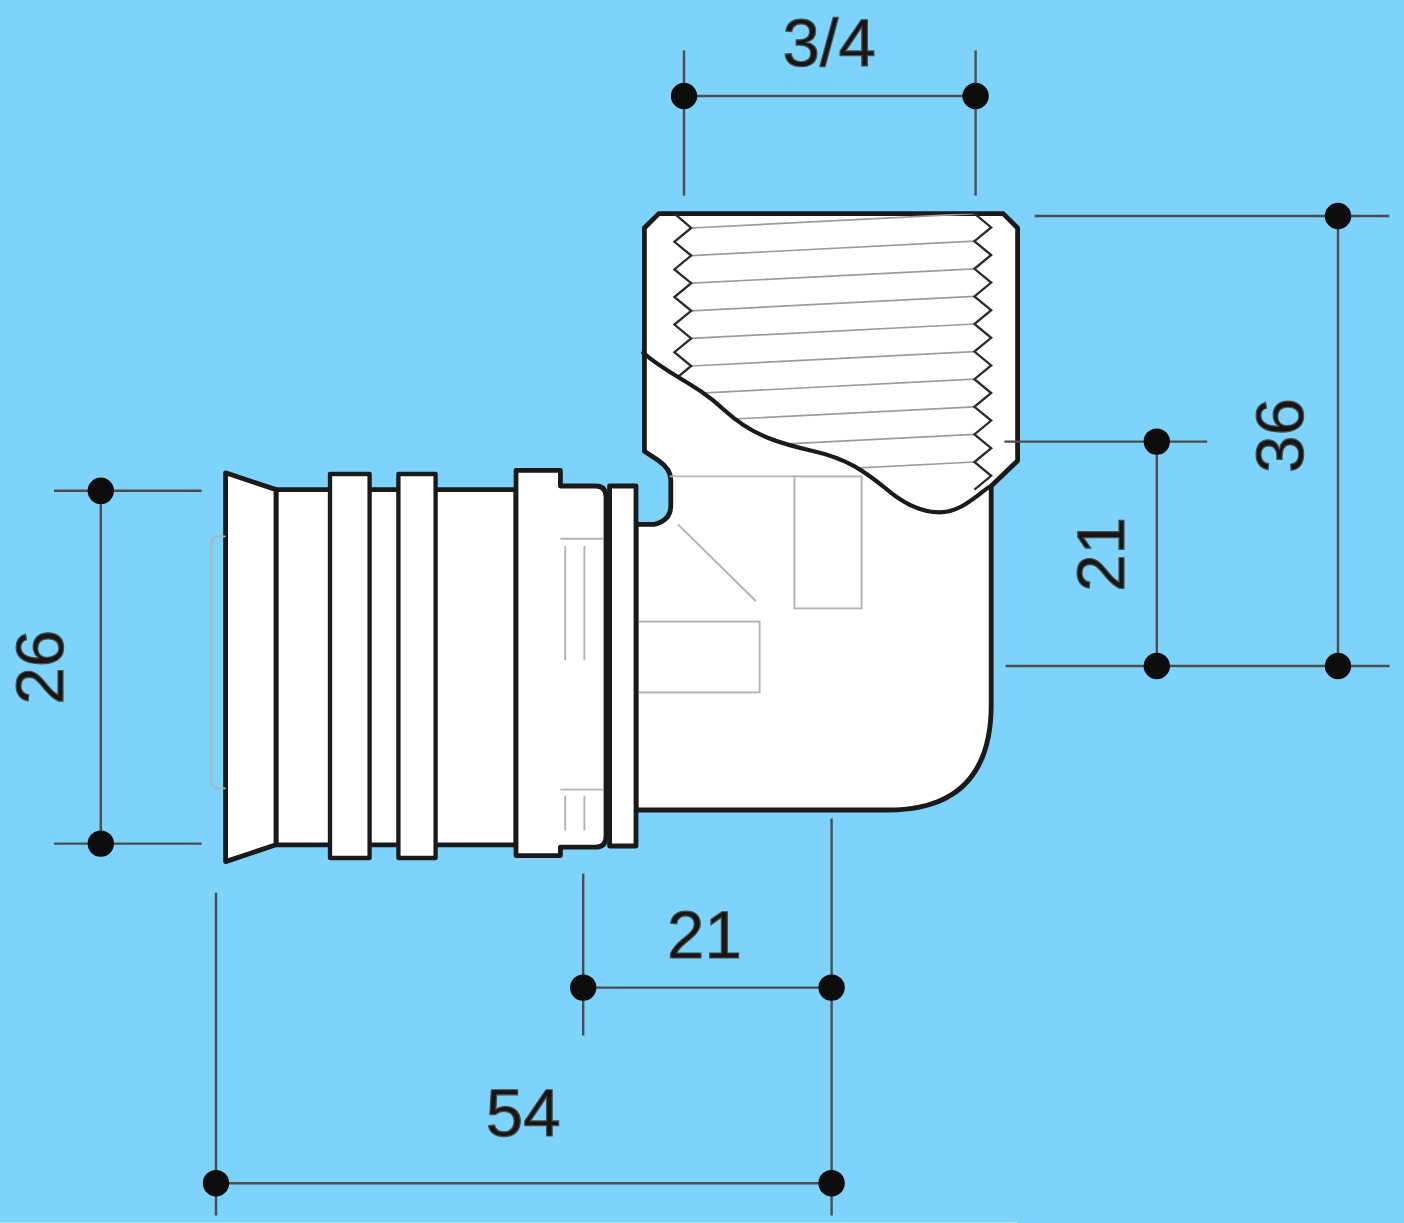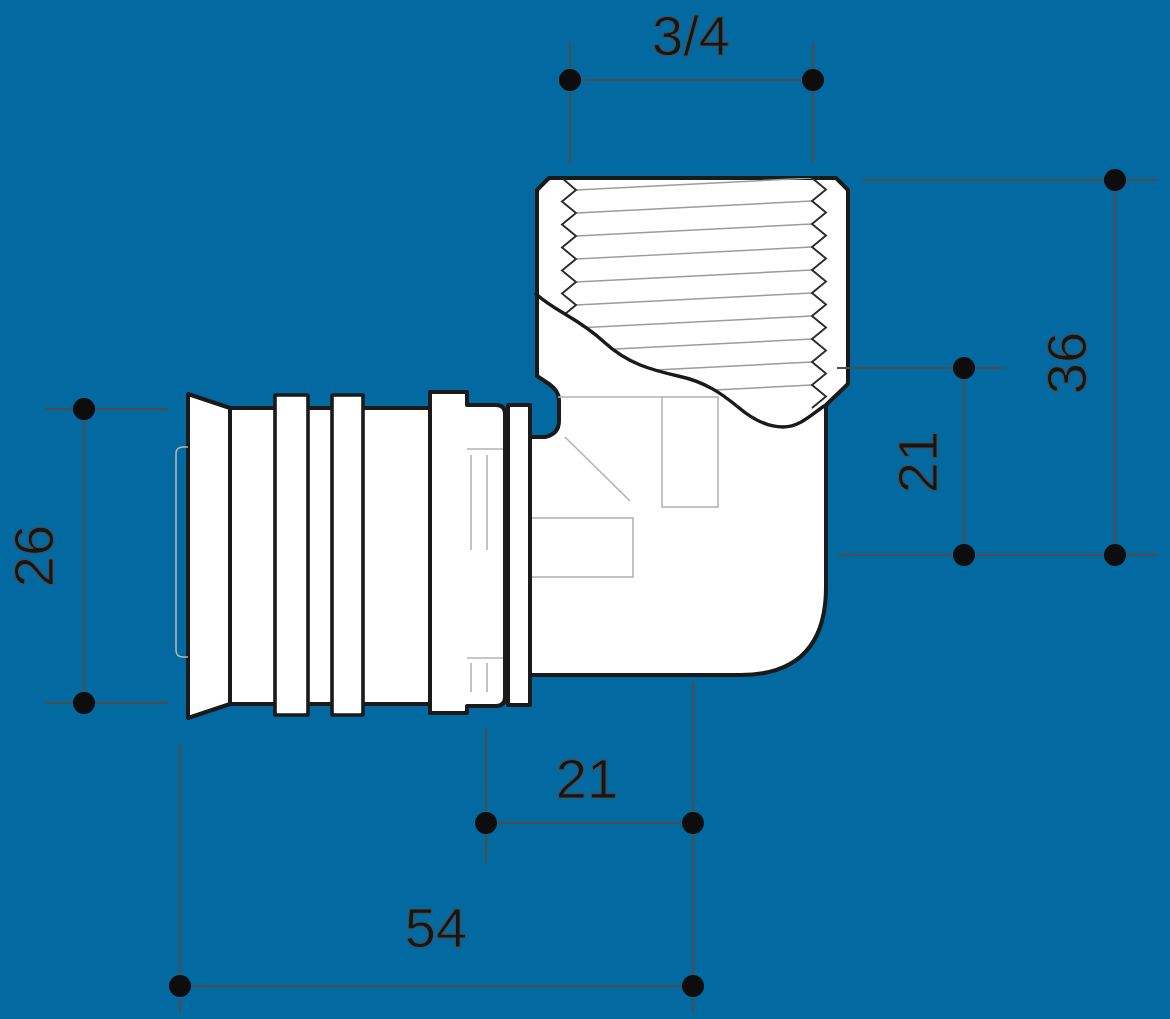--- a/index.html
+++ b/index.html
@@ -1,17 +1,17 @@
 <!DOCTYPE html>
 <html><head>
 <meta charset="utf-8">
 <style>
   html,body{margin:0;padding:0;background:#ffffff;}
   .canvas{
-    width:1170px;height:1019px;background:#0369a1;position:relative;overflow:hidden;
+    width:1170px;height:1019px;background:#7dd3fc;position:relative;overflow:hidden;
     font-family:"Liberation Sans", sans-serif;
   }
   svg{display:block;}
   .outline{fill:#ffffff;stroke:#1a1a1a;stroke-width:4;stroke-linejoin:round;stroke-linecap:round;}
   .outline-thin{fill:#ffffff;stroke:#1a1a1a;stroke-width:3.6;stroke-linejoin:round;}
   .wavy{fill:none;stroke:#1a1a1a;stroke-width:3.4;stroke-linecap:round;}
   .zigzag{fill:none;stroke:#2b2b2b;stroke-width:1.9;stroke-linejoin:miter;}
   .crest{stroke:#9b9b9b;stroke-width:1.4;}
   .detail{fill:none;stroke:#b3b3b3;stroke-width:1.6;}
   .dims{stroke:#4d4d4d;}

